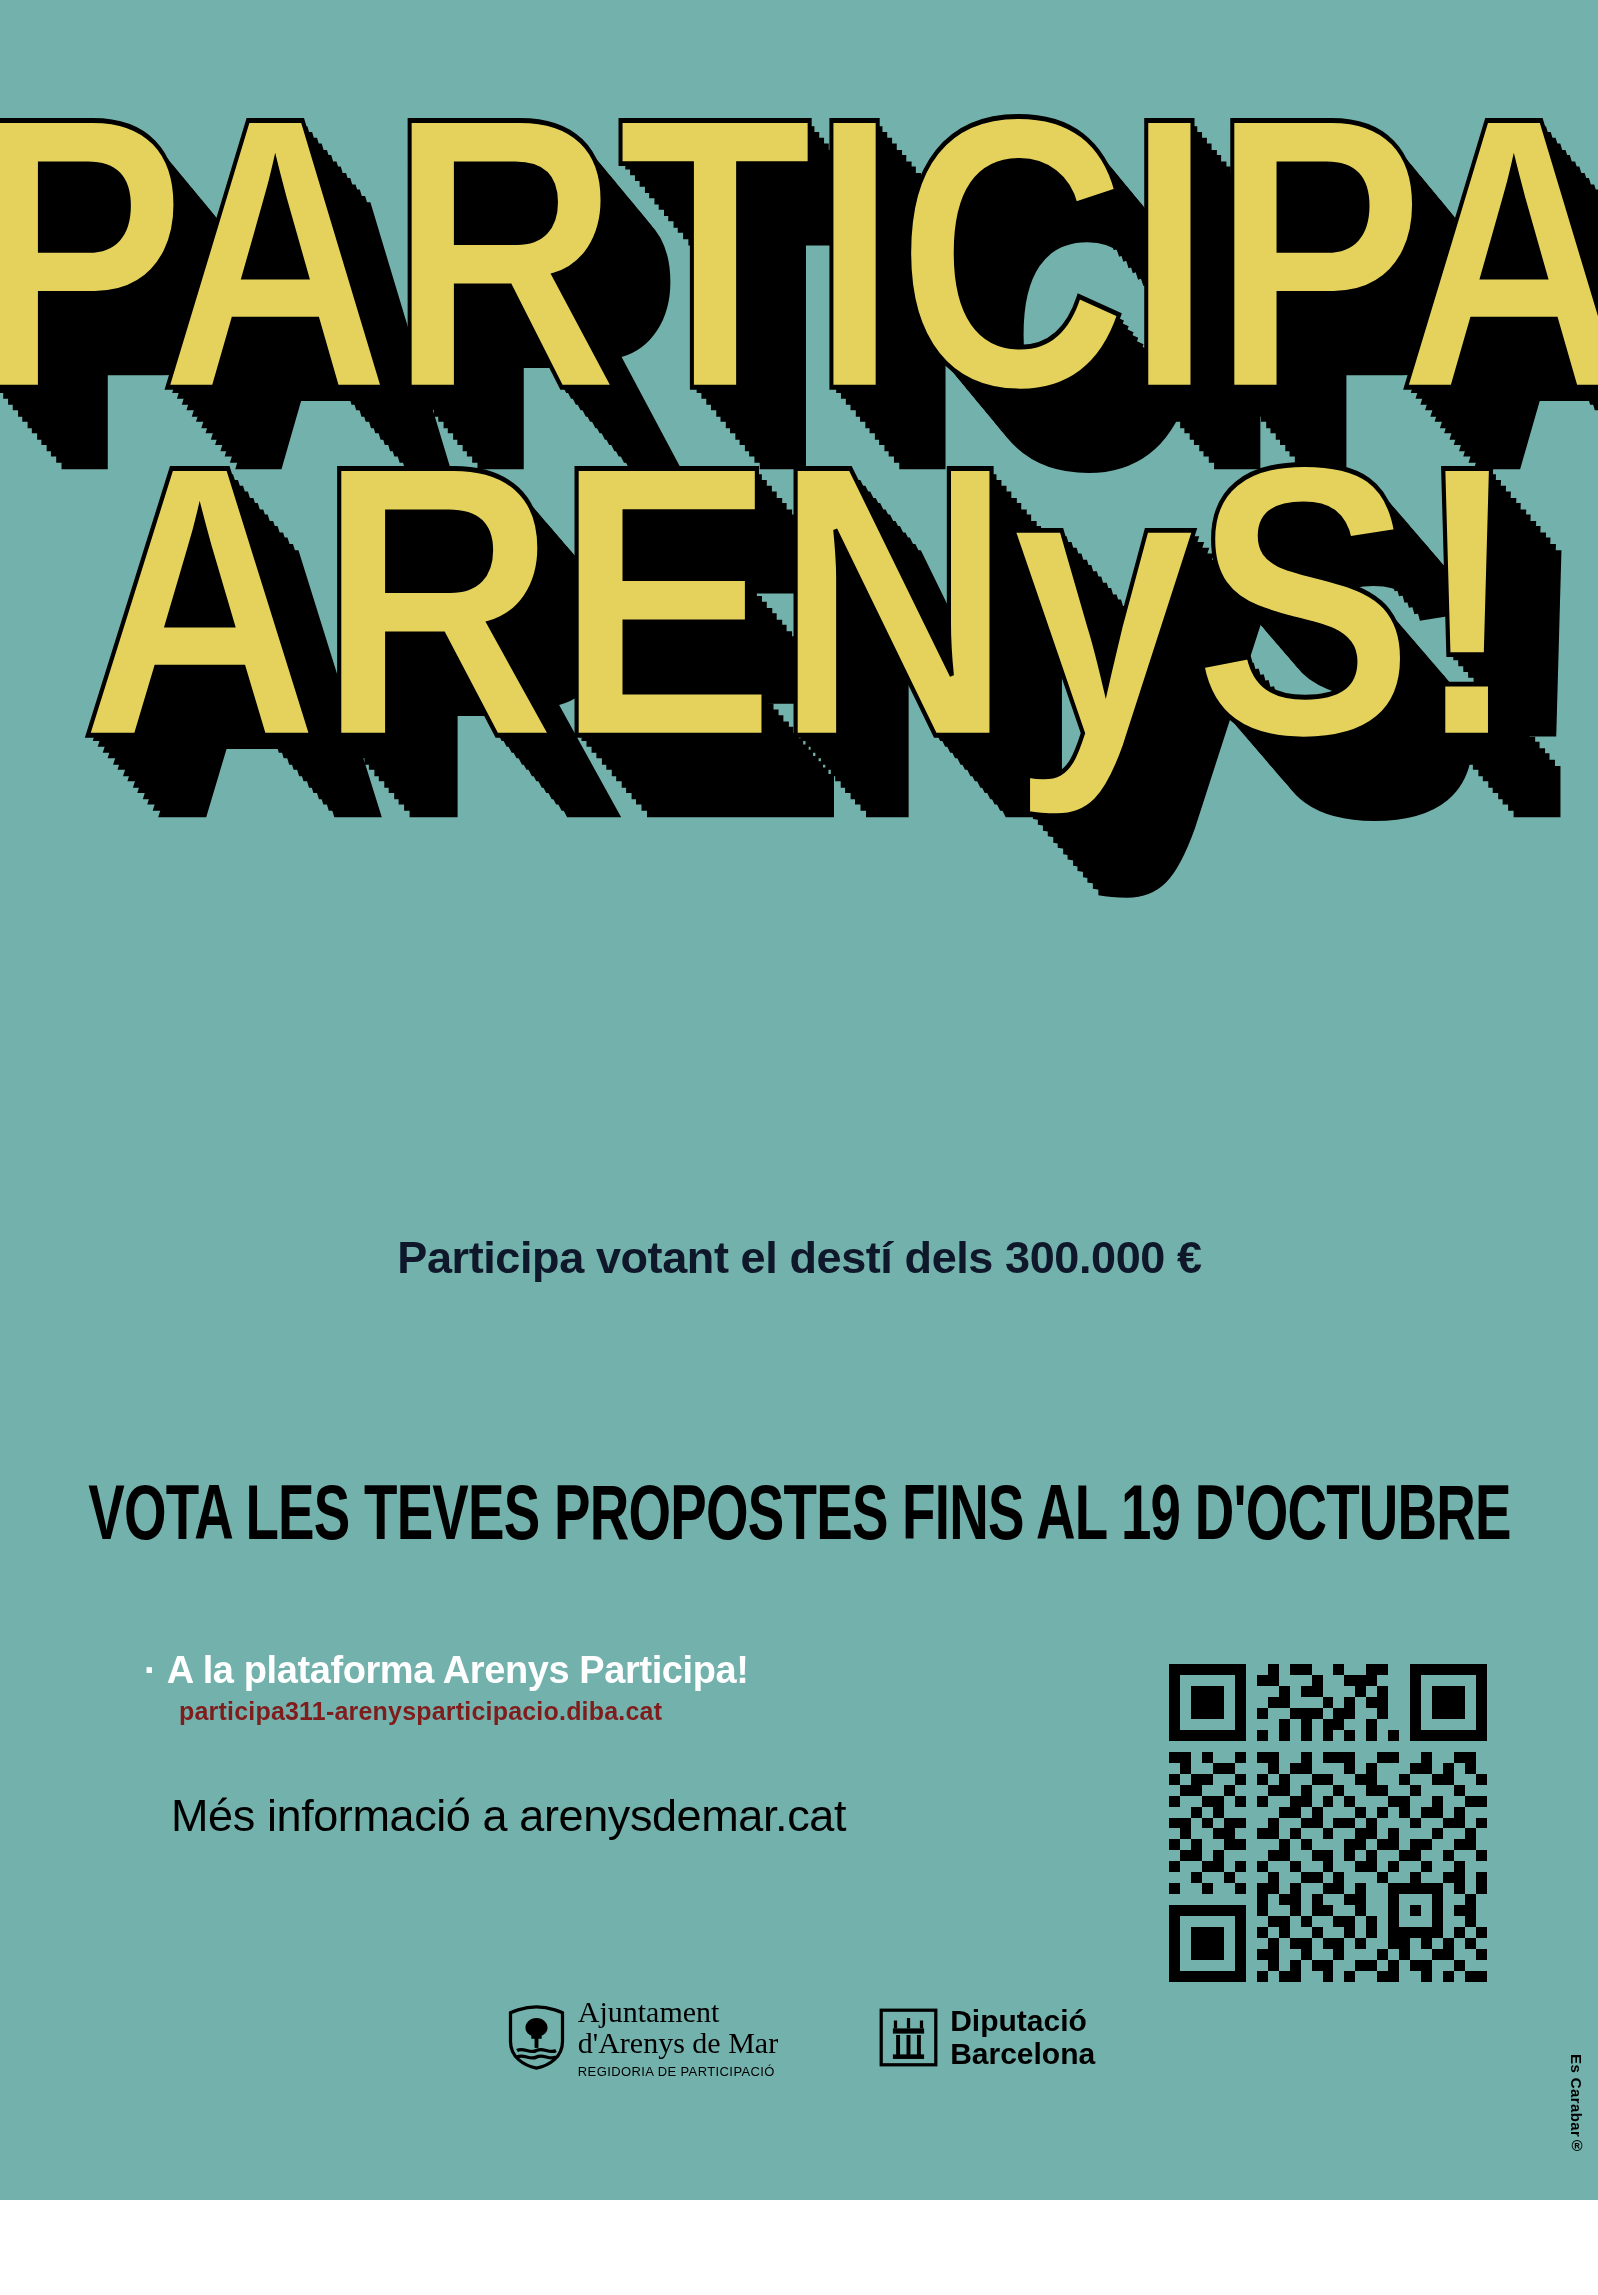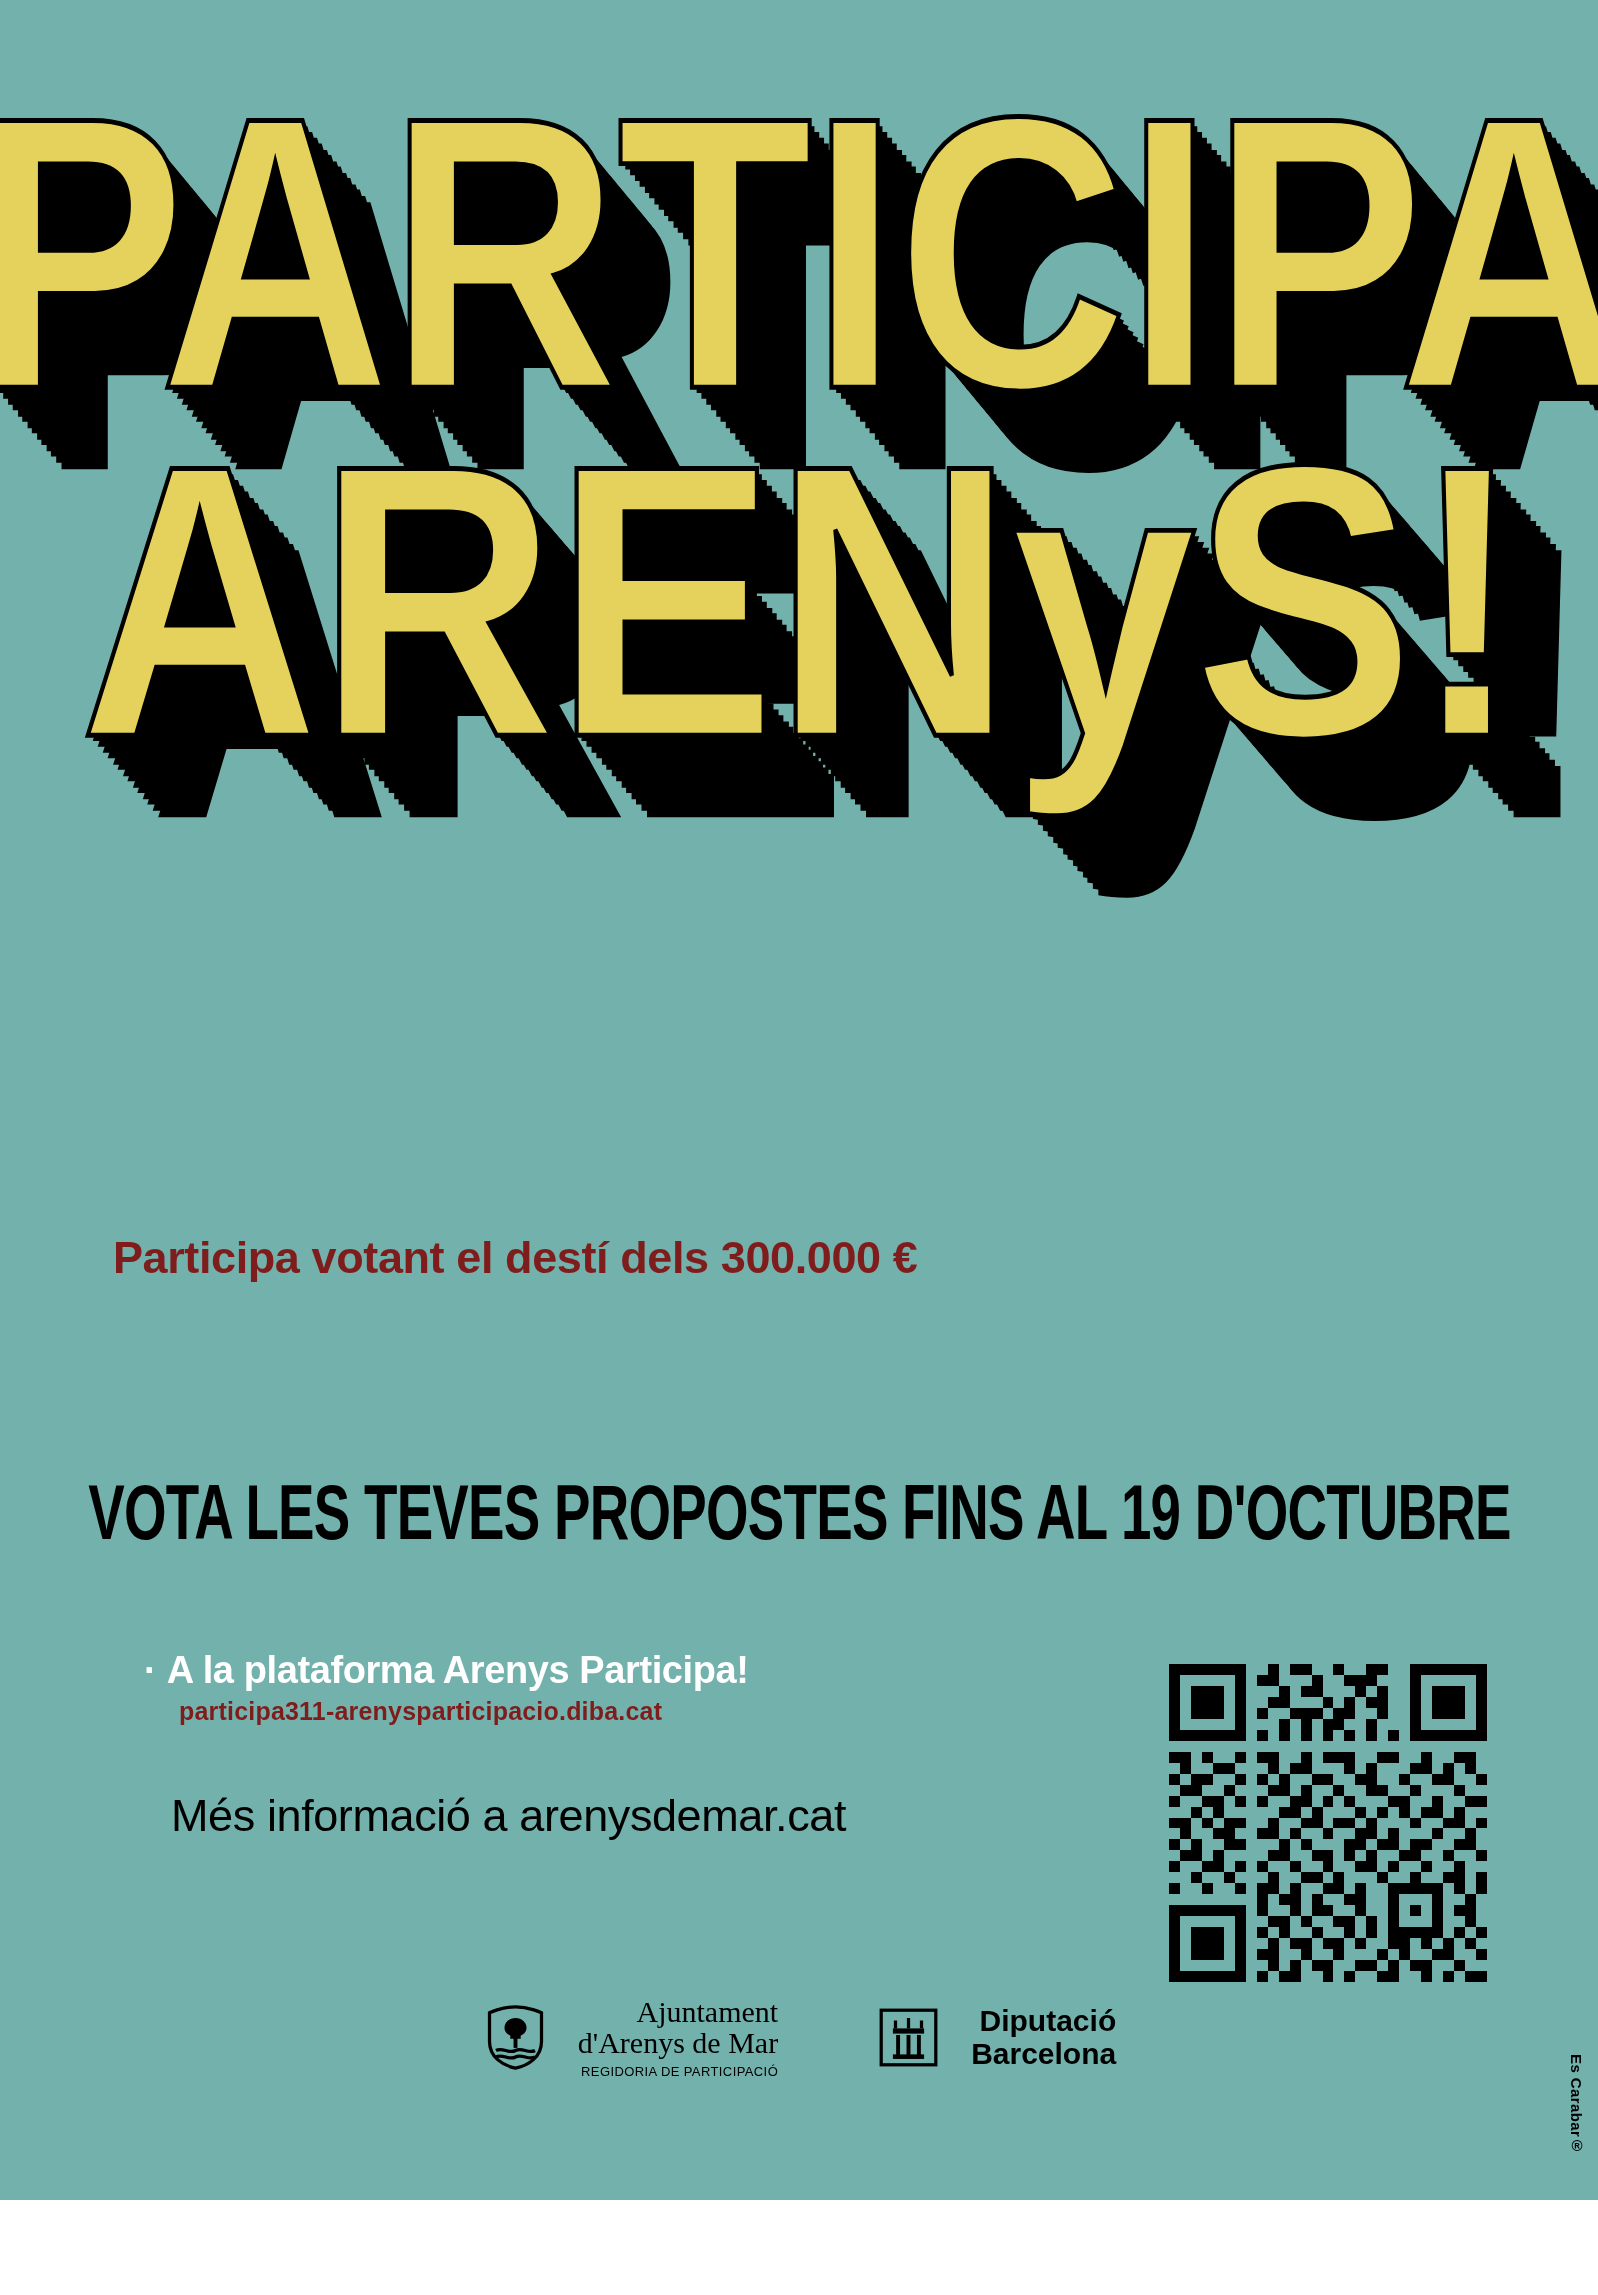--- a/index.html
+++ b/index.html
@@ -67,21 +67,22 @@
   .headline-2 .lower {
     text-transform: lowercase;
   }
 
   
   .subtitle {
     position: absolute;
     top: 1229px;
     left: 0;
     width: 100%;
-    color: #7f1d1d;
+    text-align: center;
+    color: #0f172a;
     font-size: 45px;
     font-weight: bold;
     line-height: 1.28;
     letter-spacing: -0.4px;
     padding: 0 113px;
     box-sizing: border-box;
   }
 
   
   .deadline {
@@ -154,23 +155,22 @@
     left: 0;
     width: 100%;
     display: flex;
     justify-content: center;
     align-items: center;
     gap: 98px;
   }
   .logo {
     display: flex;
     align-items: center;
-    gap: 30px;
+    gap: 9px;
     color: #000;
-    text-align: right;
   }
   .logo-mark {
     width: 65px;
     height: 65px;
     flex: 0 0 auto;
   }
   .logo-text-main {
     font-family: "Liberation Serif", serif;
     font-size: 30px;
     line-height: 1.05;

